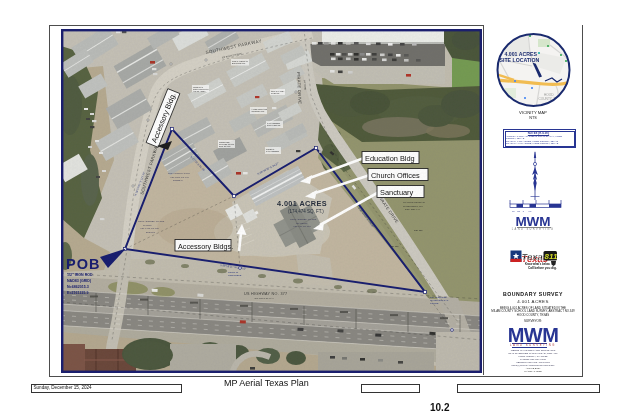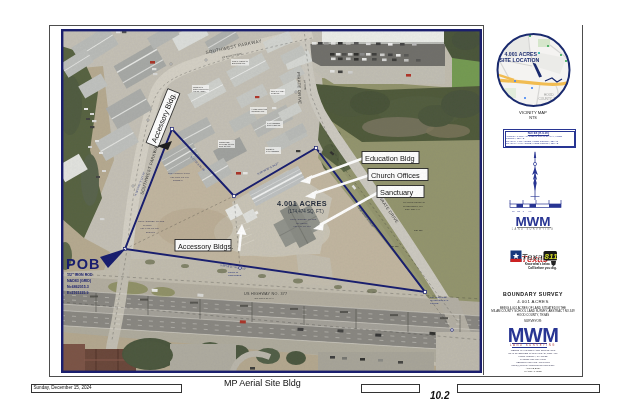--- a/index.html
+++ b/index.html
@@ -686,21 +686,21 @@
 FORT WORTH, TX 76132<br>
 PHONE: 817-279-7015<br>
 TBPELS FIRM NO. 10194573<br>
 INFO@MWMLANDSURVEYING.COM</div>
 <div class="abs" style="left:484px;top:366.5px;width:98px;text-align:center;font-size:2.5px;color:#333;">April 12,2024</div>
 <div class="abs" style="left:484px;top:370px;width:98px;text-align:center;font-size:2.5px;color:#333;">MARCH 1 2025</div>
 
 <div class="abs" style="left:31px;top:383.5px;width:149px;height:7.5px;border:1px solid #333;"></div>
 <div class="abs" style="left:33.5px;top:385px;font-size:4.6px;color:#111;">Sunday, December 15, 2024</div>
 
-<div class="abs" style="left:224px;top:377.5px;font-size:9px;color:#111;">MP Aerial Site Bldg</div>
+<div class="abs" style="left:224px;top:377.5px;font-size:9px;color:#111;">MP Aerial Texas Plan</div>
 
 <div class="abs" style="left:361px;top:383.5px;width:57px;height:7.5px;border:1px solid #333;"></div>
 
-<div class="abs" style="left:430px;top:390px;font-size:10px;font-weight:bold;color:#111;font-style:italic;">10.2</div>
+<div class="abs" style="left:430px;top:402px;font-size:10px;font-weight:bold;color:#111;">10.2</div>
 
 <div class="abs" style="left:457px;top:383.5px;width:141px;height:7.5px;border:1px solid #333;"></div>
 
 </div>
 
 </body></html>

